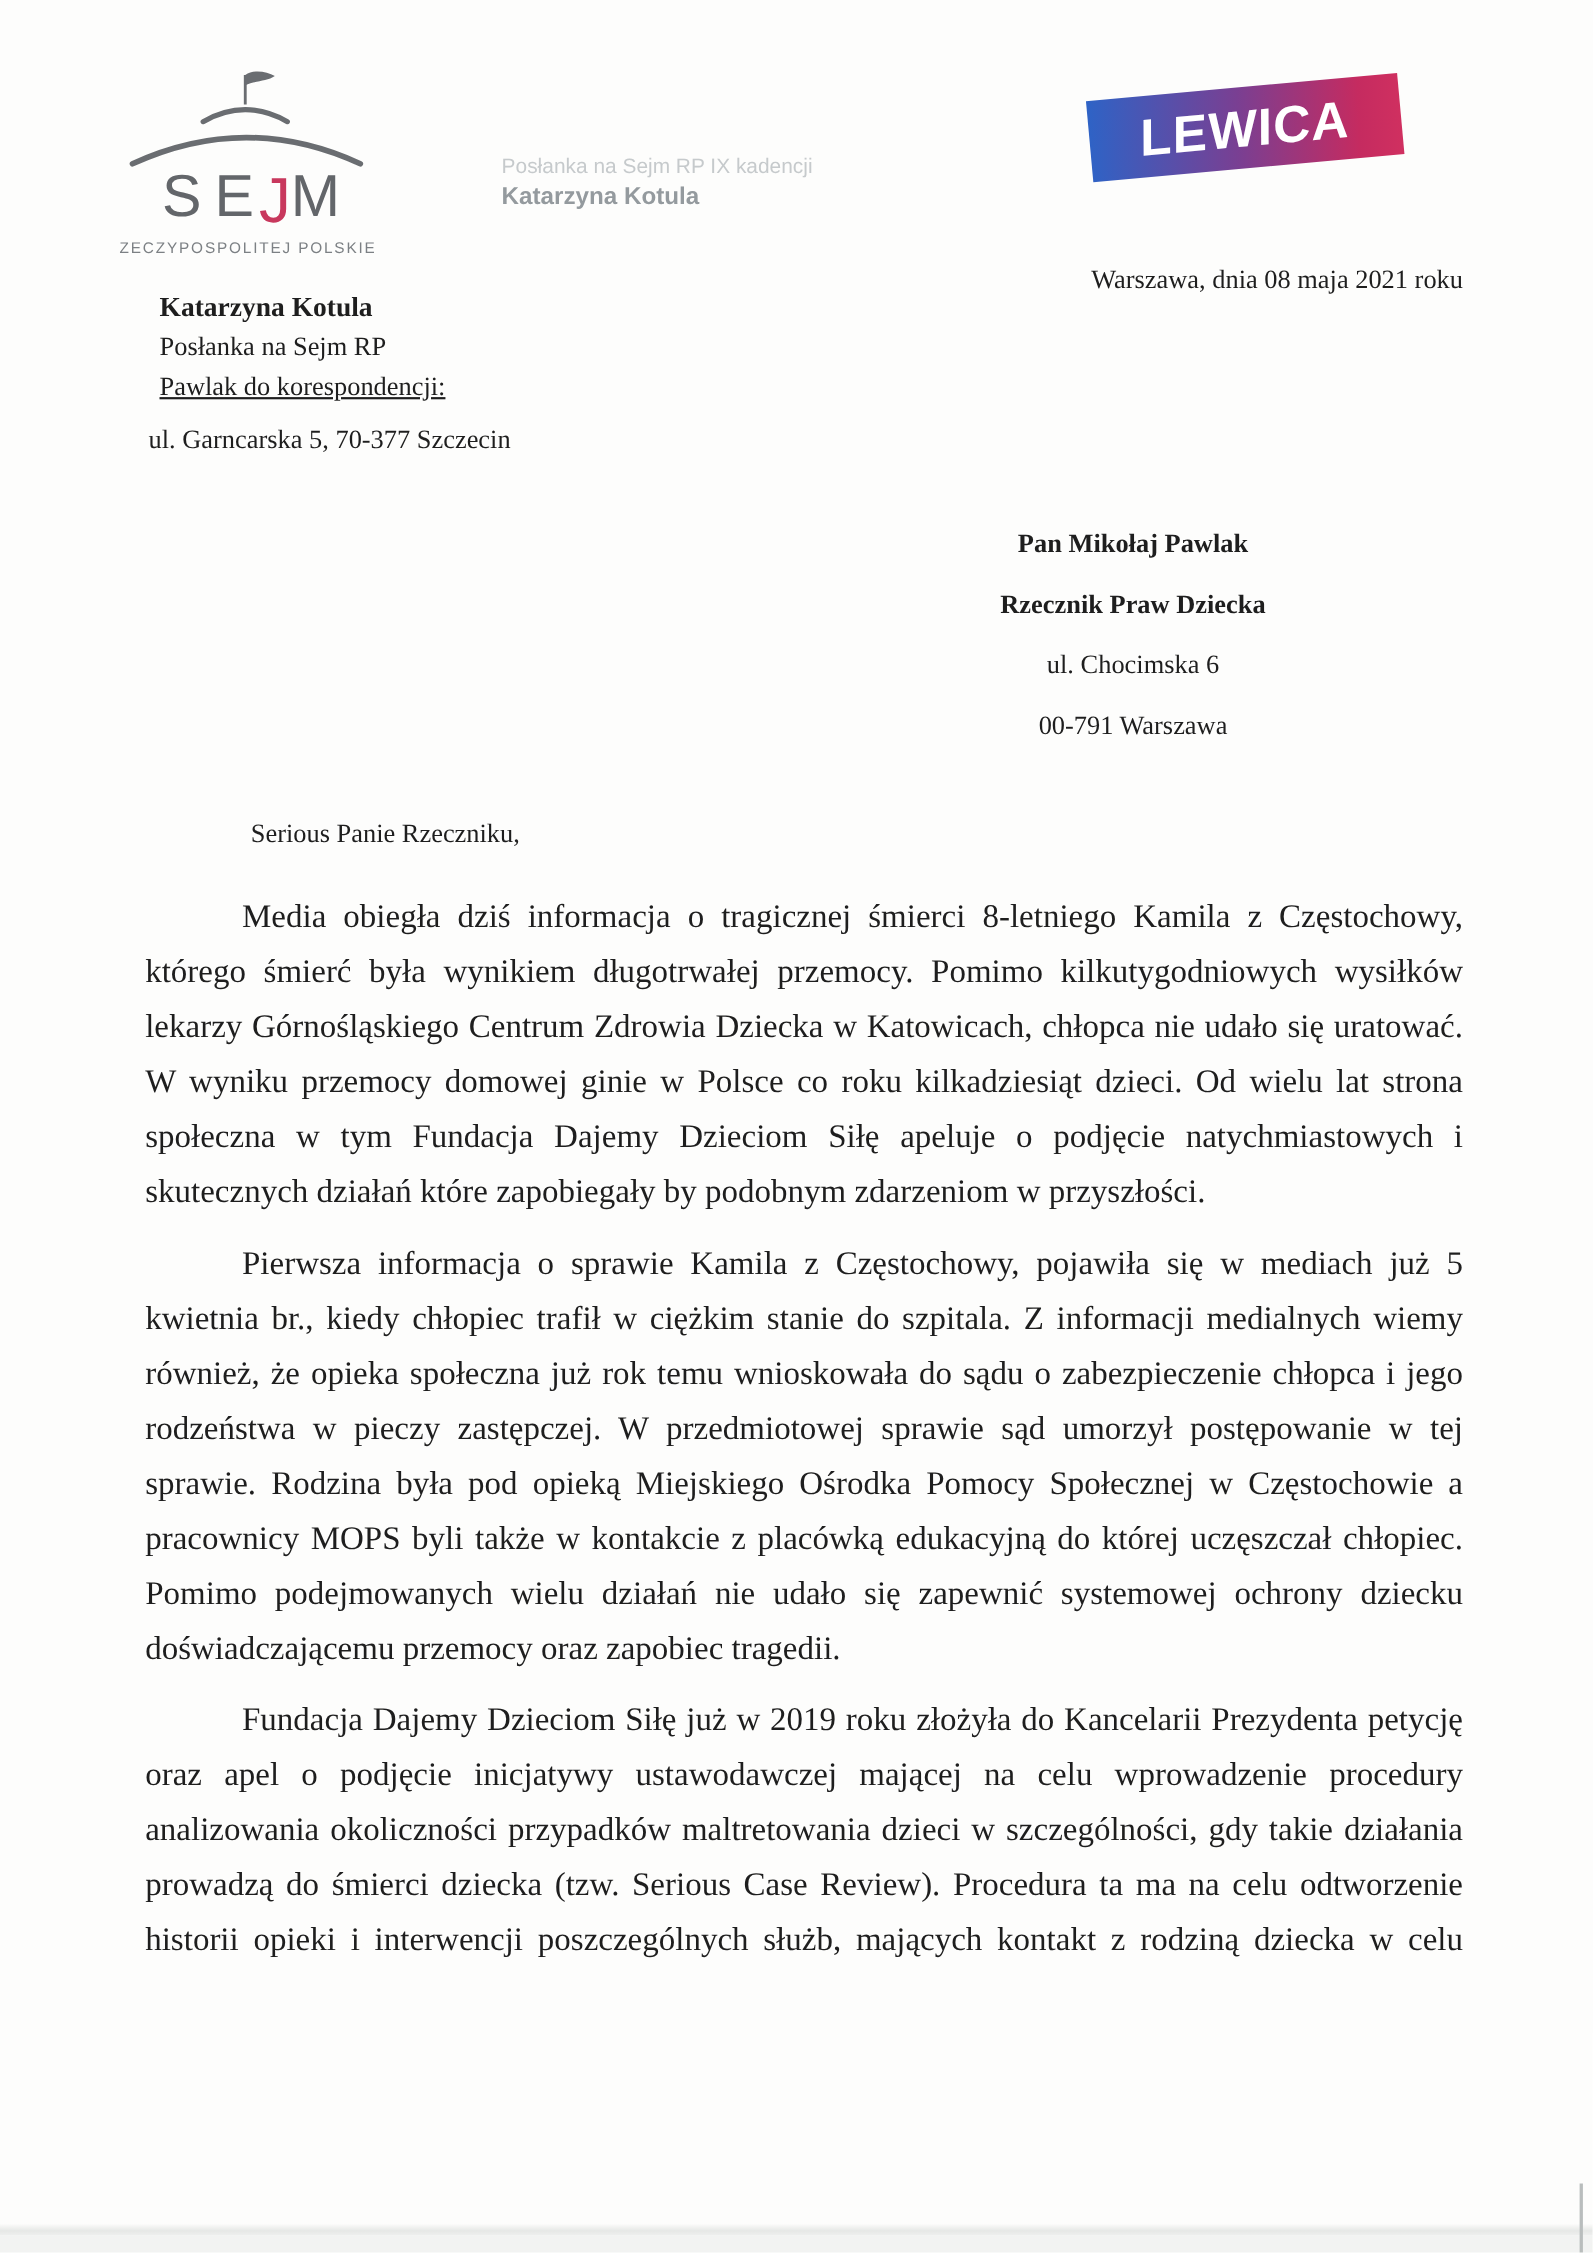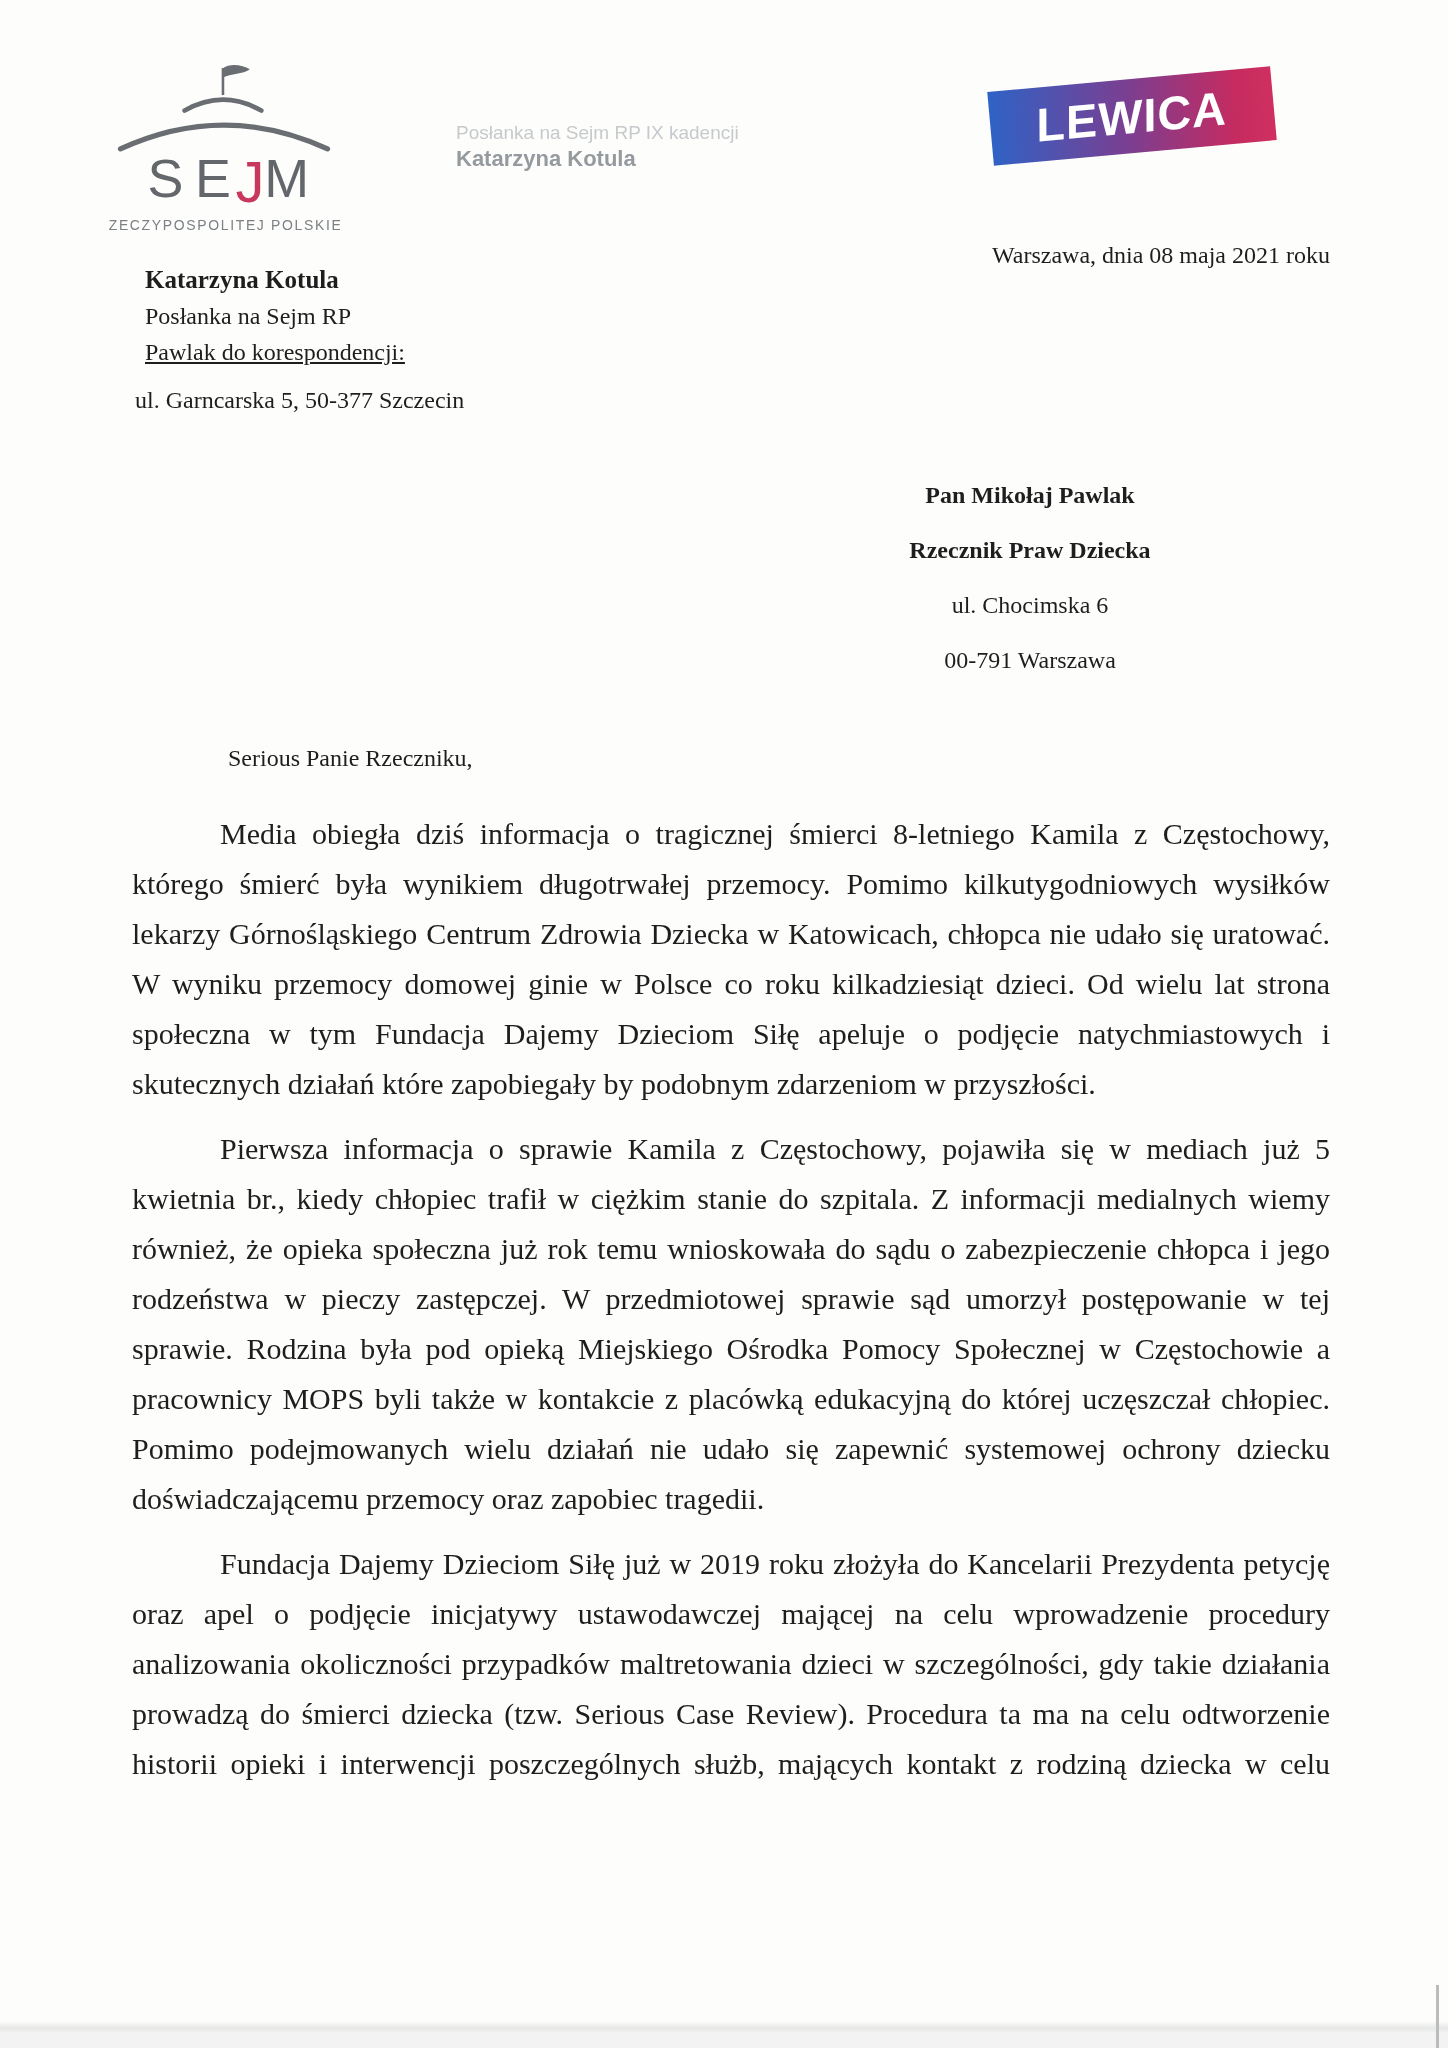--- a/index.html
+++ b/index.html
@@ -11,21 +11,21 @@
     overflow:hidden;
     font-family:"Liberation Serif", serif;
     color:#1e1e1e;
   }
 
   
   .sejm-logo{position:absolute;left:108px;top:64px;width:232px;height:176px;}
 
   
   .deputy-head{
-    position:absolute;left:456px;top:121px;
+    position:absolute;left:456px;top:140px;
     font-family:"Liberation Sans", sans-serif;
   }
   .deputy-head .l1{font-size:19px;line-height:24px;color:#c6cacc;font-weight:400;}
   .deputy-head .l2{font-size:22px;line-height:28px;color:#949a9e;font-weight:700;}
 
   
   .lewica{
     position:absolute;left:990px;top:79px;width:284px;height:74px;
     background:linear-gradient(93deg,#2e63c6 0%,#7a3f92 48%,#c52b60 86%,#d03060 100%);
     transform:rotate(-5.2deg);
@@ -115,21 +115,21 @@
   <div class="lewica">
     <span class="txt">LEWICA</span>
   </div>
 
   <div class="date-line">Warszawa, dnia 08 maja 2021 roku</div>
 
   <div class="sender">
     <div class="name">Katarzyna Kotula</div>
     <div>Posłanka na Sejm RP</div>
     <div class="addr-label">Pawlak do korespondencji:</div>
-    <div class="addr">ul. Garncarska 5, 50-377 Szczecin</div>
+    <div class="addr">ul. Garncarska 5, 70-377 Szczecin</div>
   </div>
 
   <div class="recipient">
     <div class="bold">Pan Mikołaj Pawlak</div>
     <div class="bold">Rzecznik Praw Dziecka</div>
     <div>ul. Chocimska 6</div>
     <div>00-791 Warszawa</div>
   </div>
 
   <div class="letter-body">

